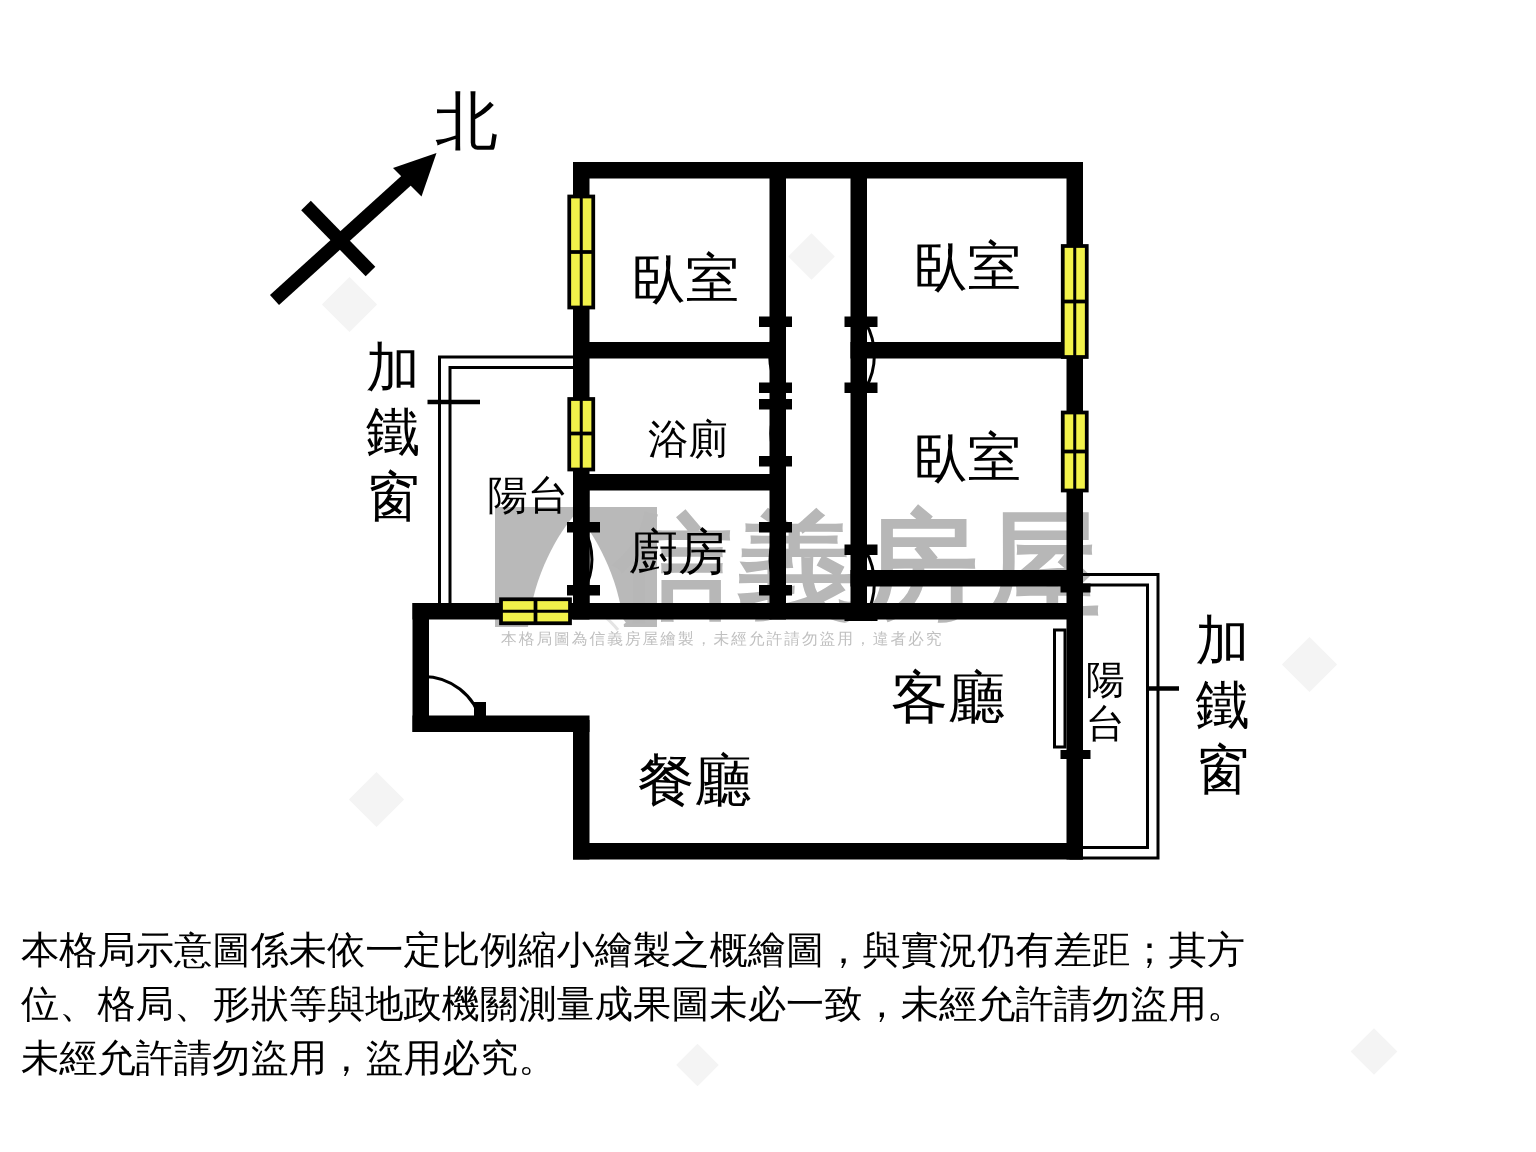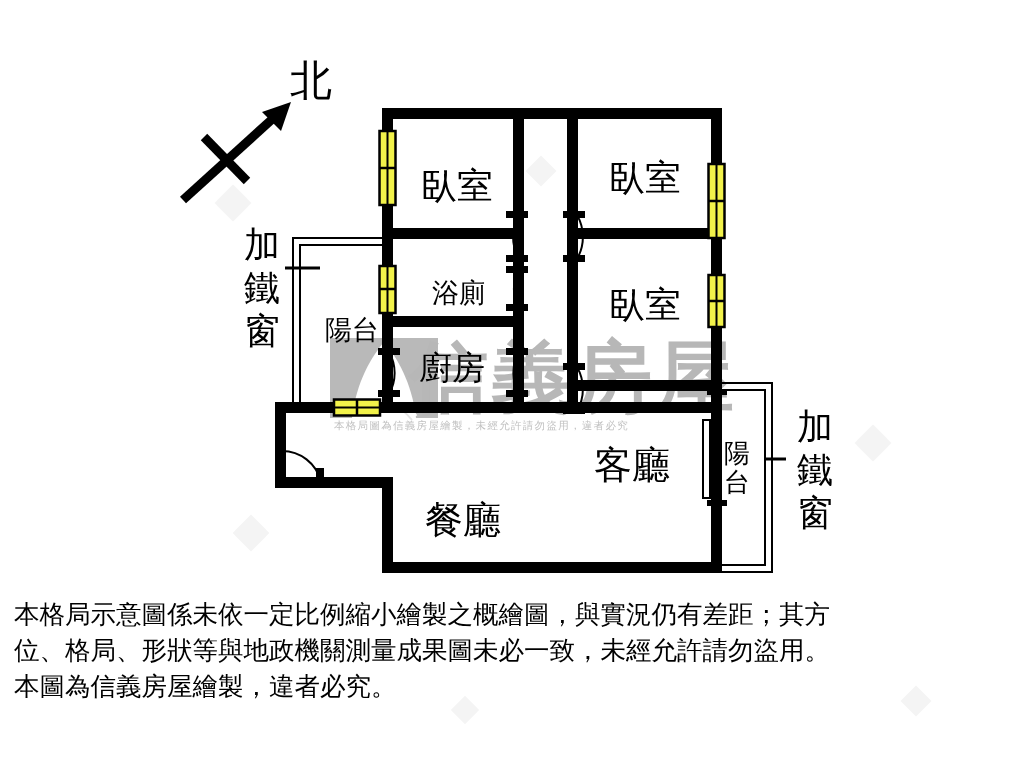--- a/index.html
+++ b/index.html
@@ -5,21 +5,21 @@
   html,body{margin:0;padding:0;}
   body{
     width:1024px;height:768px;background:#ffffff;overflow:hidden;
     font-family:"DejaVu Sans","Liberation Sans",sans-serif;
     position:relative;
   }
   #stage{position:absolute;left:0;top:0;width:1024px;height:768px;}
   svg#plan{position:absolute;left:0;top:0;width:1024px;height:768px;}
 
   .disclaimer{
-    position:absolute;left:14px;top:596px;width:1000px;
+    position:absolute;left:14px;top:616px;width:1000px;
     font-family:"DejaVu Serif","Liberation Serif",serif;
     font-size:25.5px;line-height:1.42;color:#000;
     letter-spacing:0px;text-align:left;
   }
   .disclaimer div{white-space:nowrap;}
 </style>
 </head>
 <body>
 
 <div id="stage">
@@ -191,16 +191,16 @@
     <g font-family="'DejaVu Serif','Liberation Serif',serif" fill="#000" font-size="36" text-anchor="middle">
       <text x="262" y="270"><tspan x="262" dy="-13">加</tspan><tspan x="262" dy="43">鐵</tspan><tspan x="262" dy="43">窗</tspan></text>
       <text x="815" y="452"><tspan x="815" dy="-13">加</tspan><tspan x="815" dy="43">鐵</tspan><tspan x="815" dy="43">窗</tspan></text>
     </g>
 
   </svg>
 
   <div class="disclaimer">
     <div>本格局示意圖係未依一定比例縮小繪製之概繪圖，與實況仍有差距；其方</div>
     <div>位、格局、形狀等與地政機關測量成果圖未必一致，未經允許請勿盜用。</div>
-    <div>本圖為信義房屋繪製，違者必究。</div>
+    <div>未經允許請勿盜用，盜用必究。</div>
   </div>
 
 </div>
 
 </body></html>

